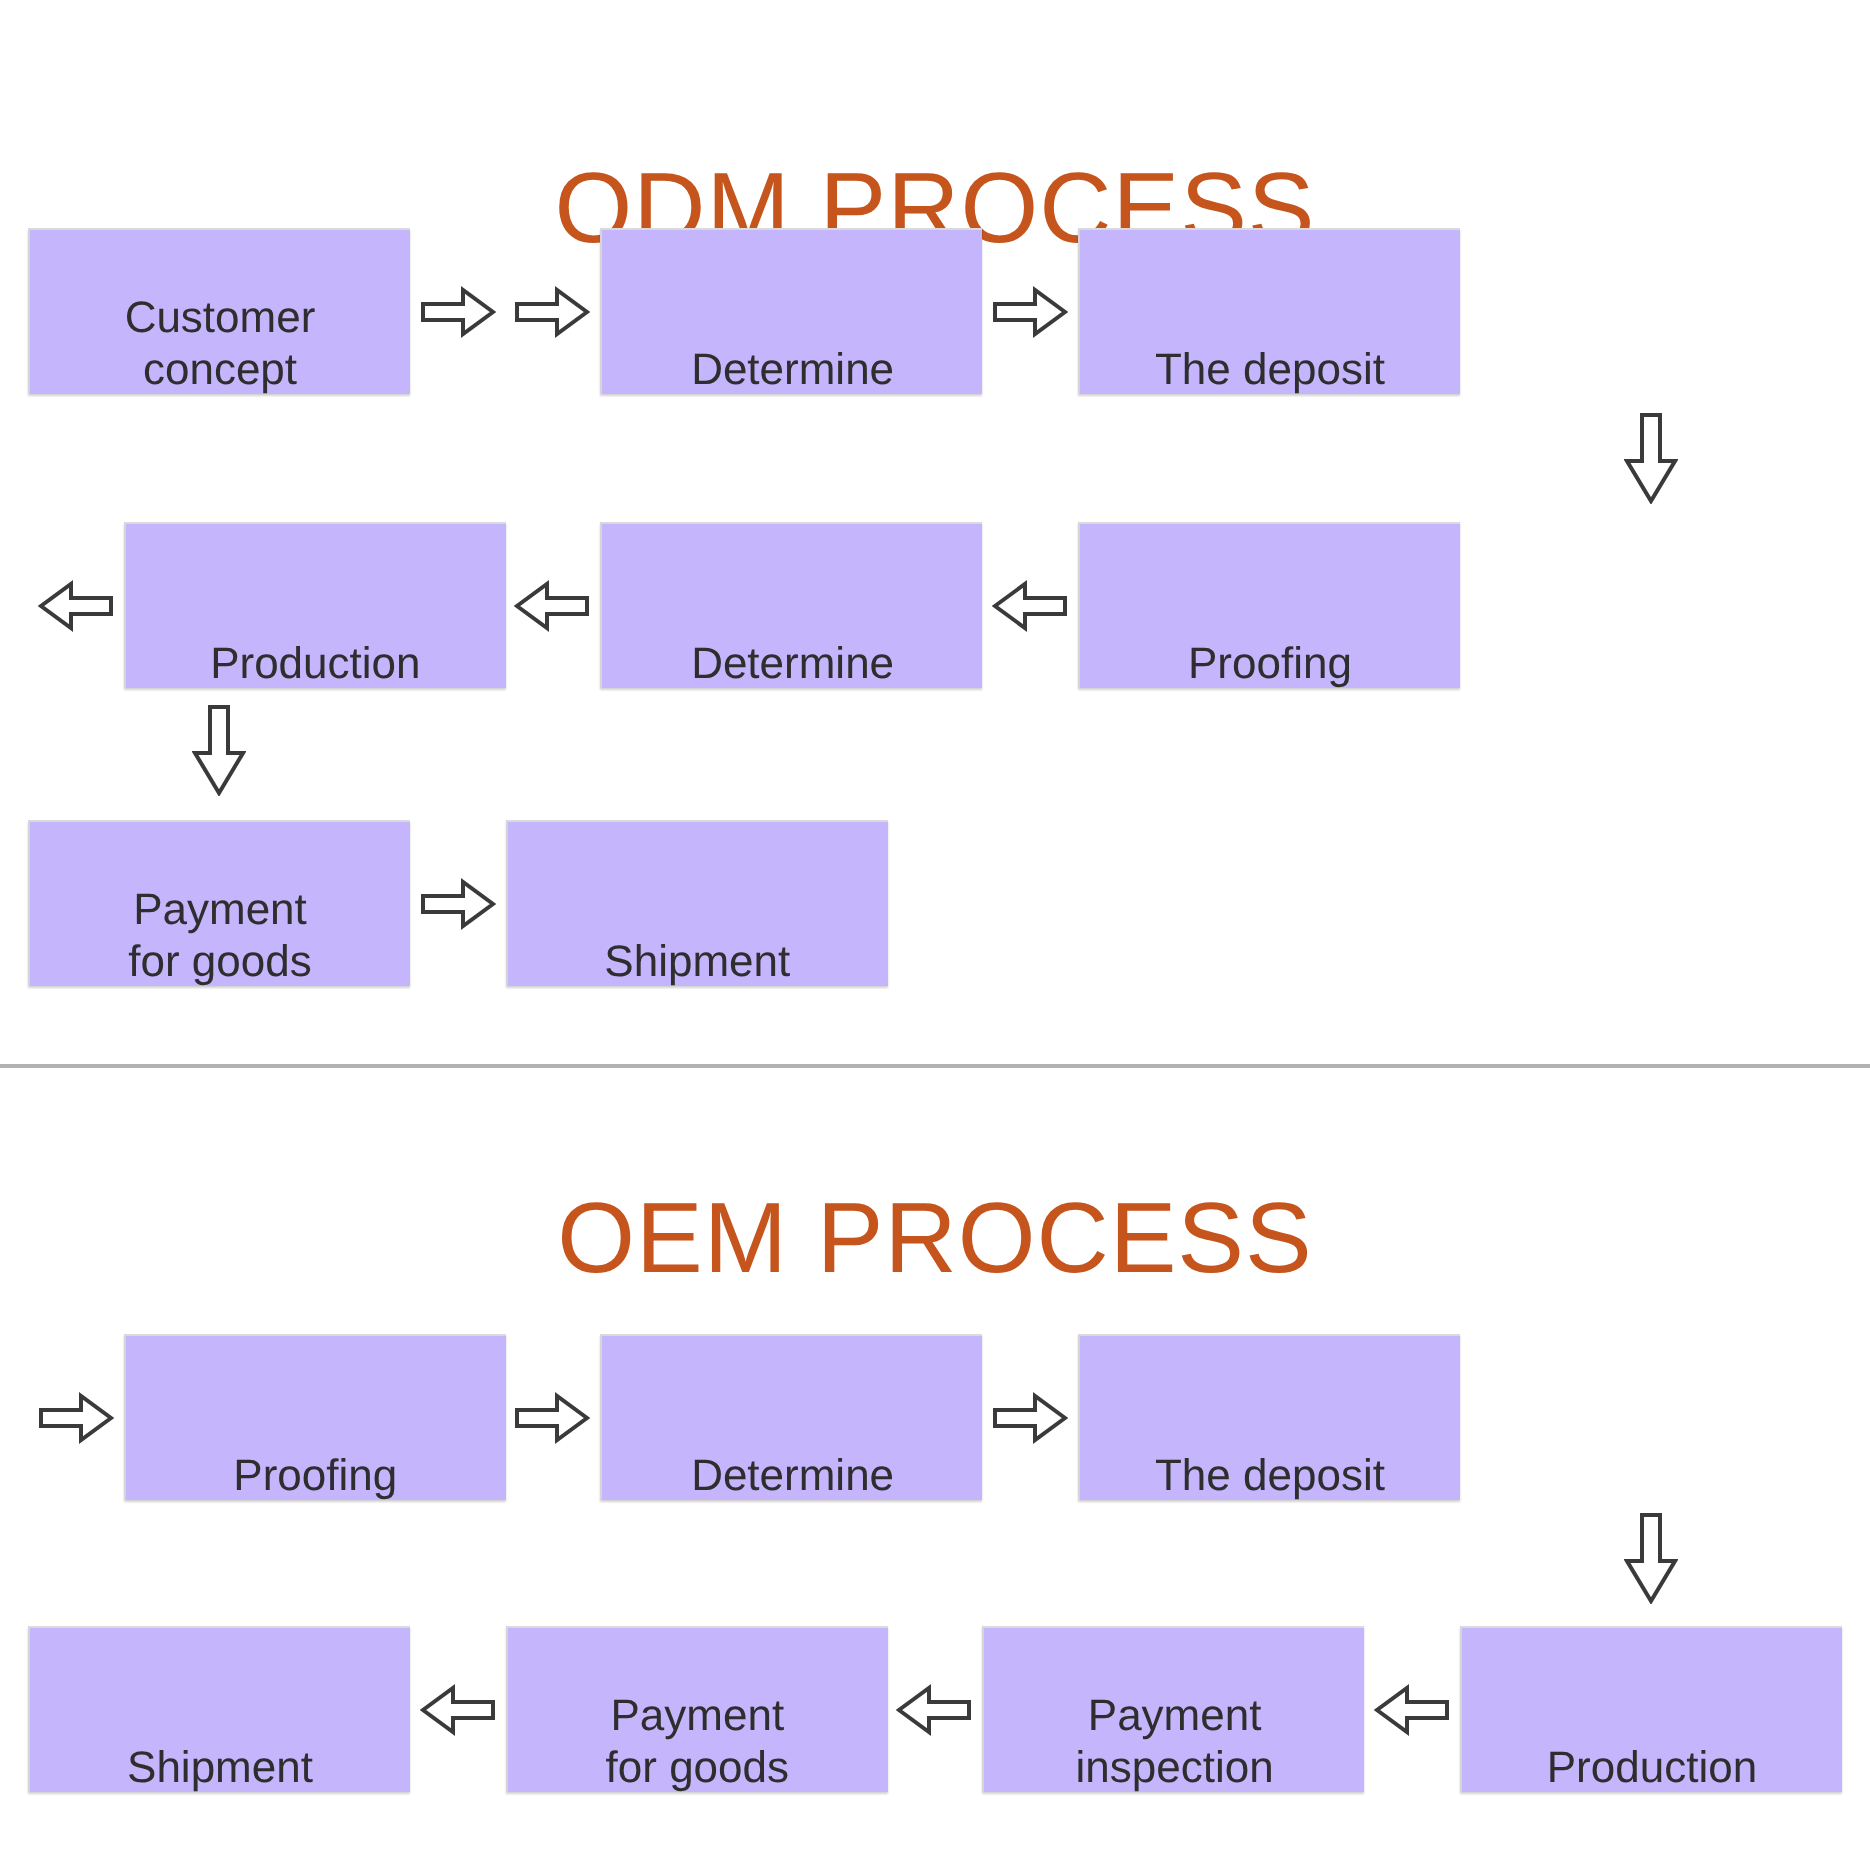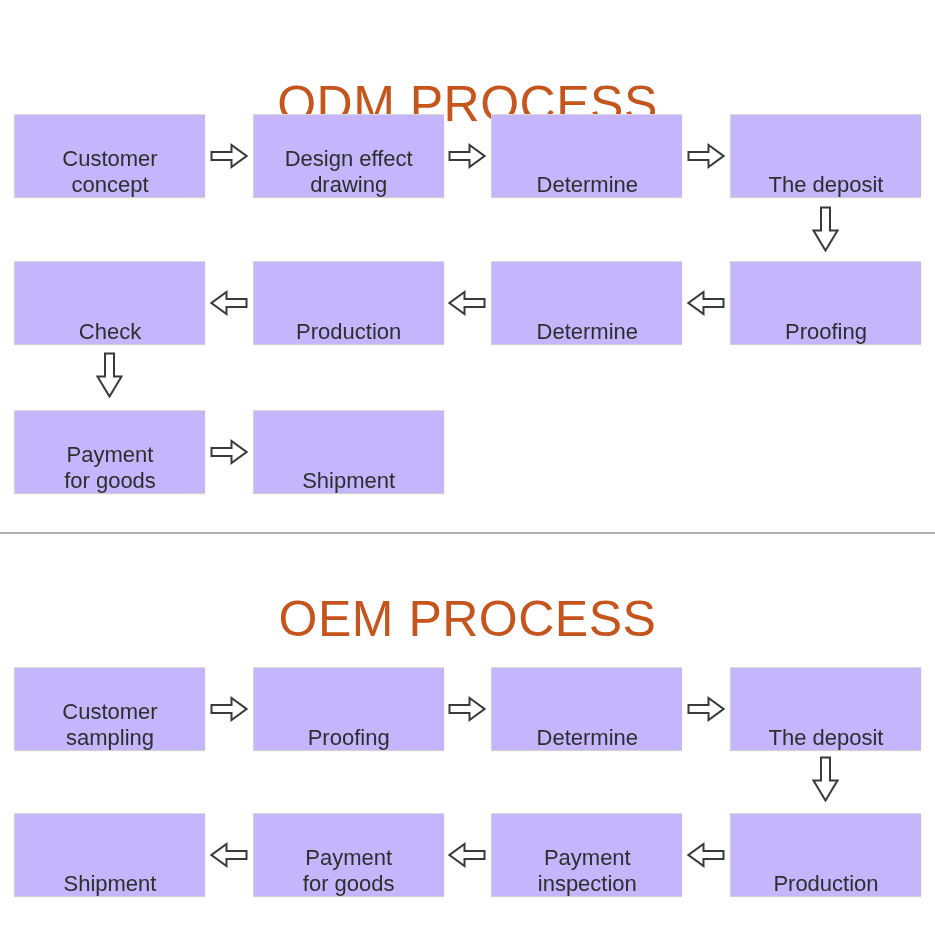--- a/index.html
+++ b/index.html
@@ -54,23 +54,20 @@
 
     <div class="frow row-odm1">
       <div class="box">
         <span>Customer concept</span>
       </div>
       <div class="acell">
         <svg class="arrow" width="38" height="26" viewBox="0 0 38 26">
             <path d="M1.5 9 H21.5 V2 L36.5 13 L21.5 24 V17 H1.5 Z"></path>
           </svg>
       </div>
-      <div class="box">
-        <span>Design effect drawing</span>
-      </div>
       <div class="acell">
         <svg class="arrow" width="38" height="26" viewBox="0 0 38 26">
             <path d="M1.5 9 H21.5 V2 L36.5 13 L21.5 24 V17 H1.5 Z"></path>
           </svg>
       </div>
       <div class="box">
         <span>Determine</span>
       </div>
       <div class="acell">
         <svg class="arrow" width="38" height="26" viewBox="0 0 38 26">
@@ -80,23 +77,20 @@
       <div class="box">
         <span>The deposit</span>
       </div>
     </div>
 
     <svg class="arrow darrow da-odm-deposit" viewBox="0 0 27 46">
         <path d="M9 1.5 H18 V24.5 H25.5 L13.5 44.5 L1.5 24.5 H9 Z"></path>
       </svg>
 
     <div class="frow row-odm2">
-      <div class="box">
-        <span>Check</span>
-      </div>
       <div class="acell">
         <svg class="arrow" width="38" height="26" viewBox="0 0 38 26">
             <path d="M36.5 9 H16.5 V2 L1.5 13 L16.5 24 V17 H36.5 Z"></path>
           </svg>
       </div>
       <div class="box">
         <span>Production</span>
       </div>
       <div class="acell">
         <svg class="arrow" width="38" height="26" viewBox="0 0 38 26">
@@ -134,23 +128,20 @@
       </div>
     </div>
   </section>
 
   <div class="divider"></div>
 
   <section>
     <h1 class="title title-oem">OEM PROCESS</h1>
 
     <div class="frow row-oem1">
-      <div class="box">
-        <span>Customer sampling</span>
-      </div>
       <div class="acell">
         <svg class="arrow" width="38" height="26" viewBox="0 0 38 26">
             <path d="M1.5 9 H21.5 V2 L36.5 13 L21.5 24 V17 H1.5 Z"></path>
           </svg>
       </div>
       <div class="box">
         <span>Proofing</span>
       </div>
       <div class="acell">
         <svg class="arrow" width="38" height="26" viewBox="0 0 38 26">

